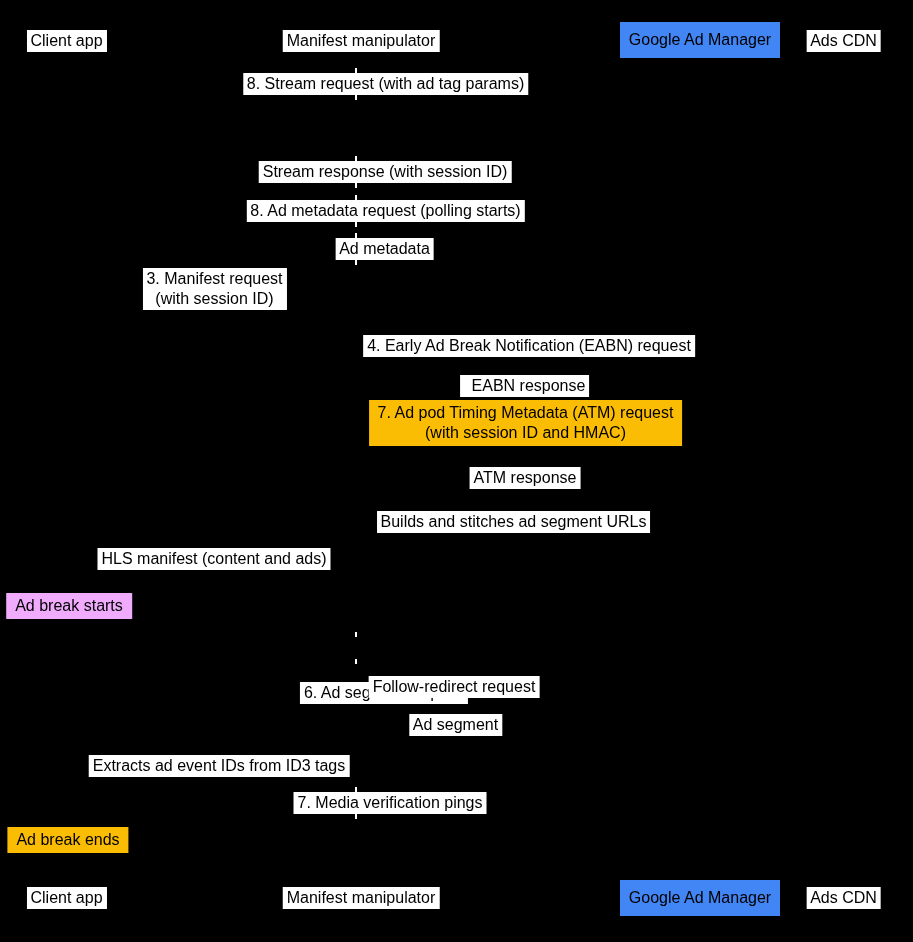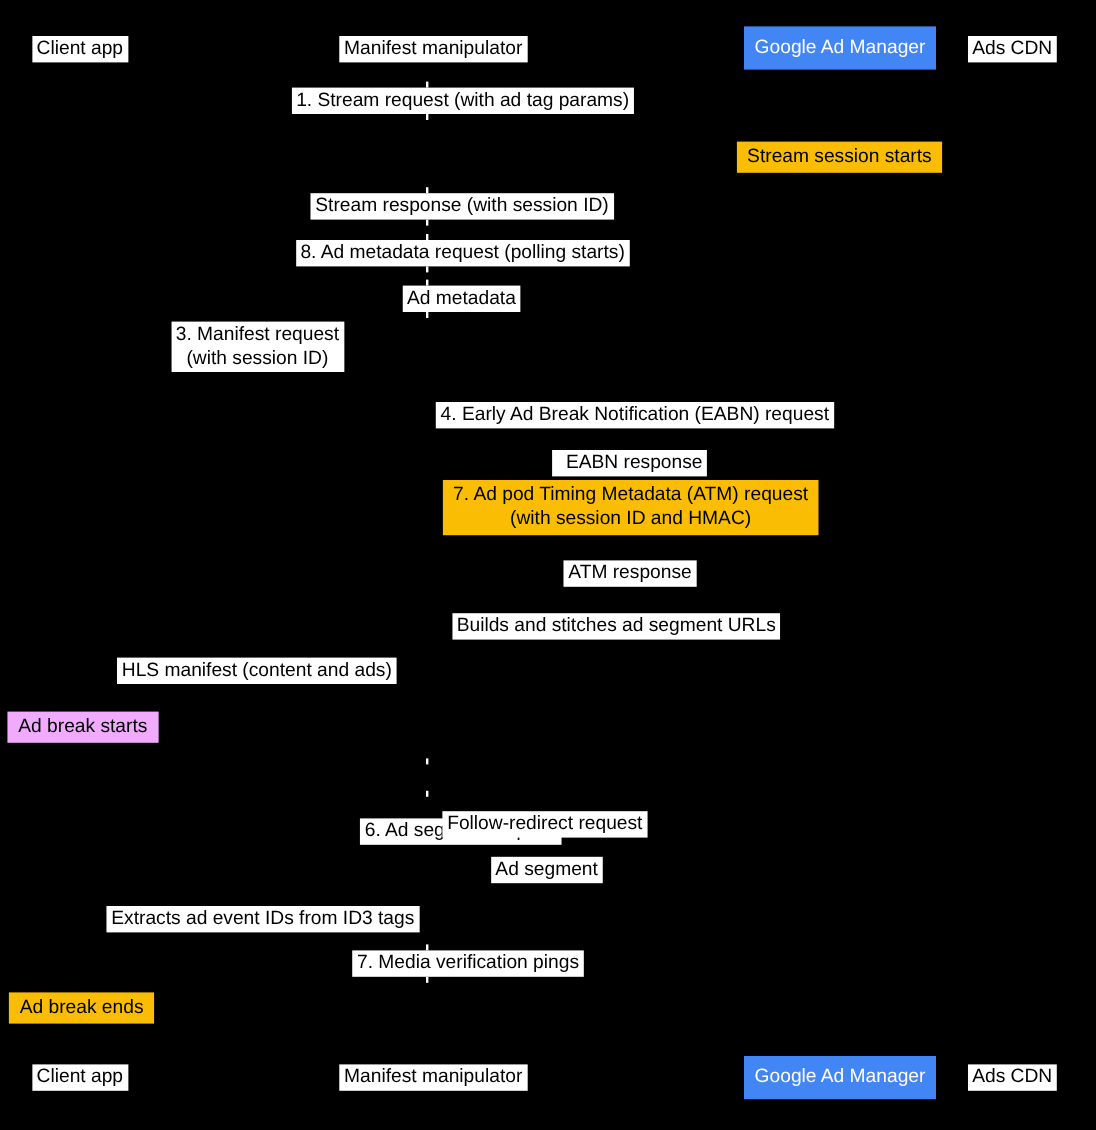--- a/index.html
+++ b/index.html
@@ -12,43 +12,42 @@
     background:#fff;color:#000;font-size:16px;line-height:20px;
     padding:1px 4px;white-space:nowrap;text-align:center;
   }
   .label.yellow{background:#FBBC04;padding:3px 9px;}
   .participant{
     position:absolute;transform:translateX(-50%);
     background:#fff;color:#000;font-size:16px;line-height:20px;
     padding:1px 4px;white-space:nowrap;
   }
   .participant.blue{
-    background:#4285F4;color:#ffffff;width:160px;height:36px;
+    background:#4285F4;color:#000000;width:160px;height:36px;
     padding:0;display:flex;align-items:center;justify-content:center;
   }
   .tick{position:absolute;width:2px;height:5px;background:#fff;}
 </style>
 </head>
 <body>
 
 <div id="stage" style="background: rgb(0, 0, 0);">
     <div class="participant" style="left: 66.5px; top: 30px;"><span>Client app</span></div>
     <div class="participant" style="left: 66.5px; top: 887px;"><span>Client app</span></div>
     <div class="participant" style="left: 361px; top: 30px;"><span>Manifest manipulator</span></div>
     <div class="participant" style="left: 361px; top: 887px;"><span>Manifest manipulator</span></div>
     <div class="participant blue" style="left: 700px; top: 22px; background: rgb(66, 133, 244);">
       <span>Google Ad Manager</span>
     </div>
     <div class="participant blue" style="left: 700px; top: 880px; background: rgb(66, 133, 244);">
       <span>Google Ad Manager</span>
     </div>
     <div class="participant" style="left: 843.5px; top: 30px;"><span>Ads CDN</span></div>
     <div class="participant" style="left: 843.5px; top: 887px;"><span>Ads CDN</span></div>
-    <div class="label" style="left: 385.5px; top: 73px;"><span>1. Stream request (with ad tag params)</span></div>
-    <div class="label yellow" style="left: 699.5px; top: 118px; background: rgb(251, 188, 4);"><span>Stream session starts</span></div>
+    <div class="label" style="left: 385.5px; top: 73px;"><span>8. Stream request (with ad tag params)</span></div>
     <div class="label" style="left: 385px; top: 161px;"><span>Stream response (with session ID)</span></div>
     <div class="label" style="left: 385.5px; top: 200px;"><span>8. Ad metadata request (polling starts)</span></div>
     <div class="label" style="left: 384.5px; top: 238px;"><span>Ad metadata</span></div>
     <div class="label" style="left: 214.5px; top: 268px;"><span>3. Manifest request</span><br><span>(with session ID)</span></div>
     <div class="label" style="left: 529px; top: 335px;"><span>4. Early Ad Break Notification (EABN) request</span></div>
     <div class="label" style="left: 524.5px; top: 375px; padding-left: 12px;"><span>EABN response</span></div>
     <div class="label yellow" style="left: 525.5px; top: 400px; background: rgb(251, 188, 4);"><span>7. Ad pod Timing Metadata (ATM) request</span><br><span>(with session ID and HMAC)</span></div>
     <div class="label" style="left: 525px; top: 467px;"><span>ATM response</span></div>
     <div class="label" style="left: 214px; top: 548px;"><span>HLS manifest (content and ads)</span></div>
     <div class="label" style="left: 513.5px; top: 511px;"><span>Builds and stitches ad segment URLs</span></div>

